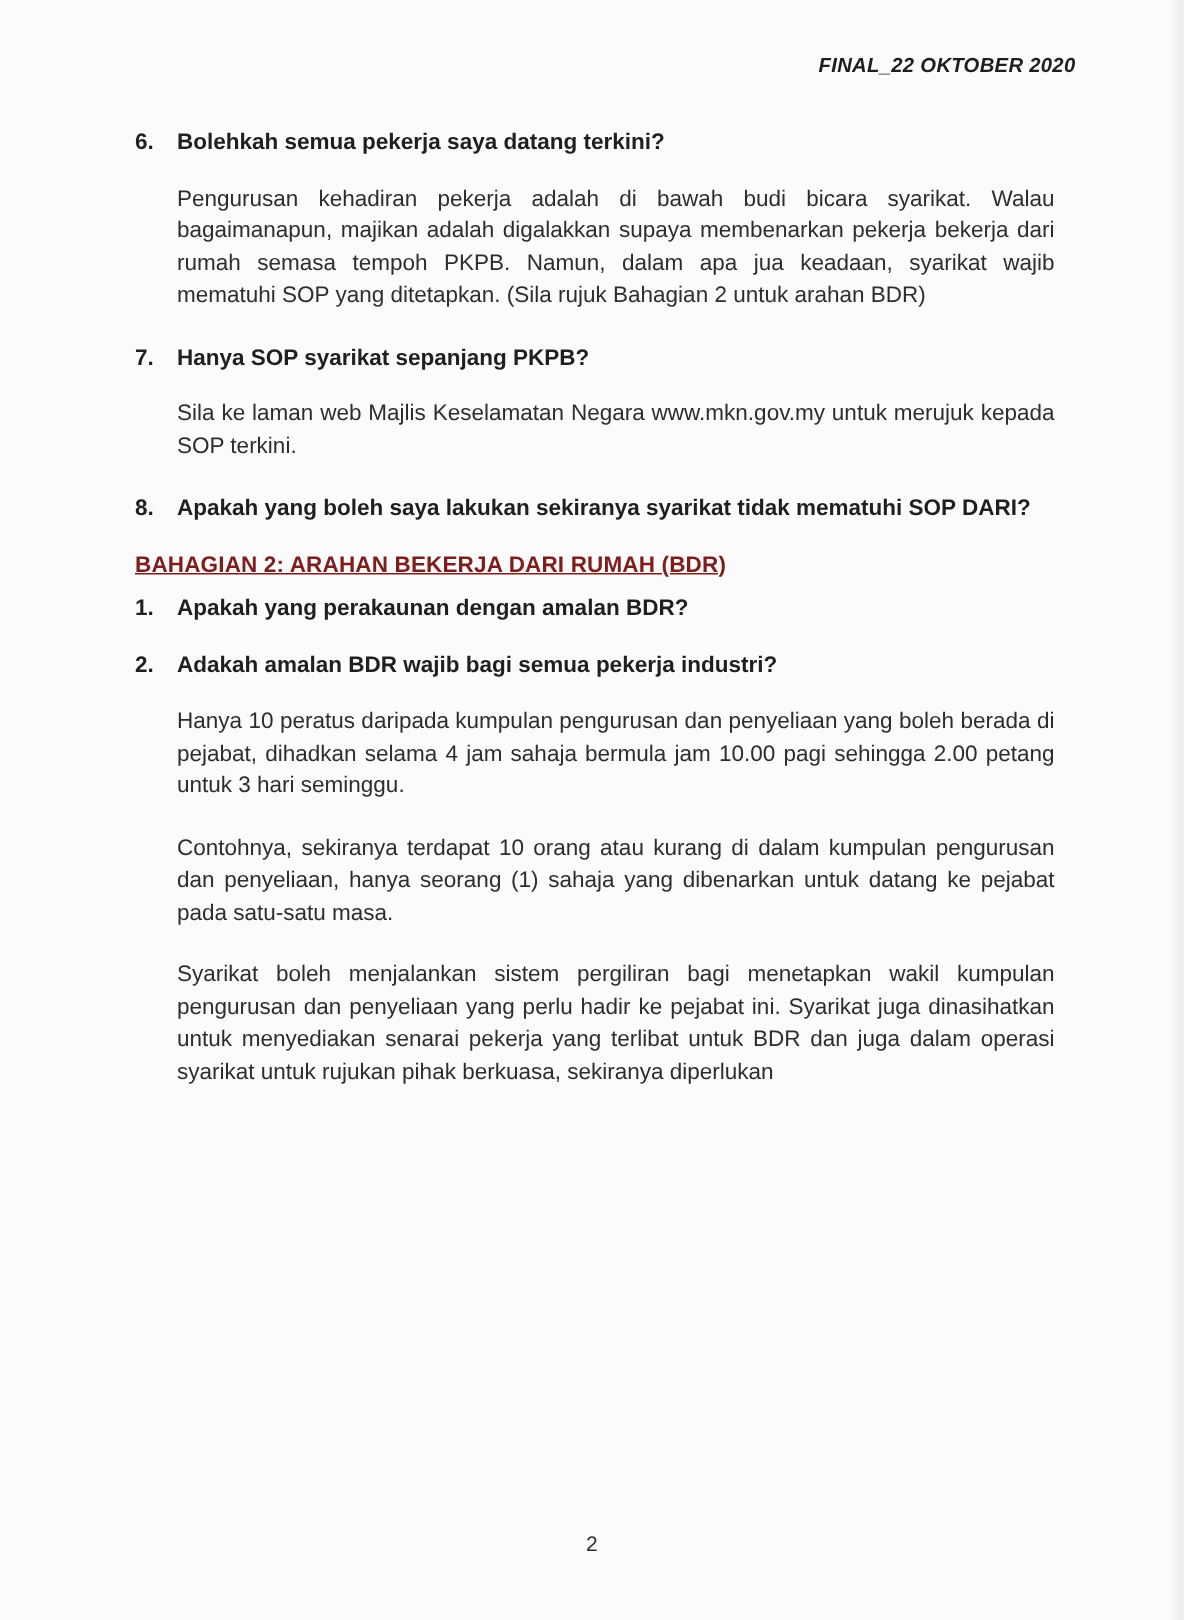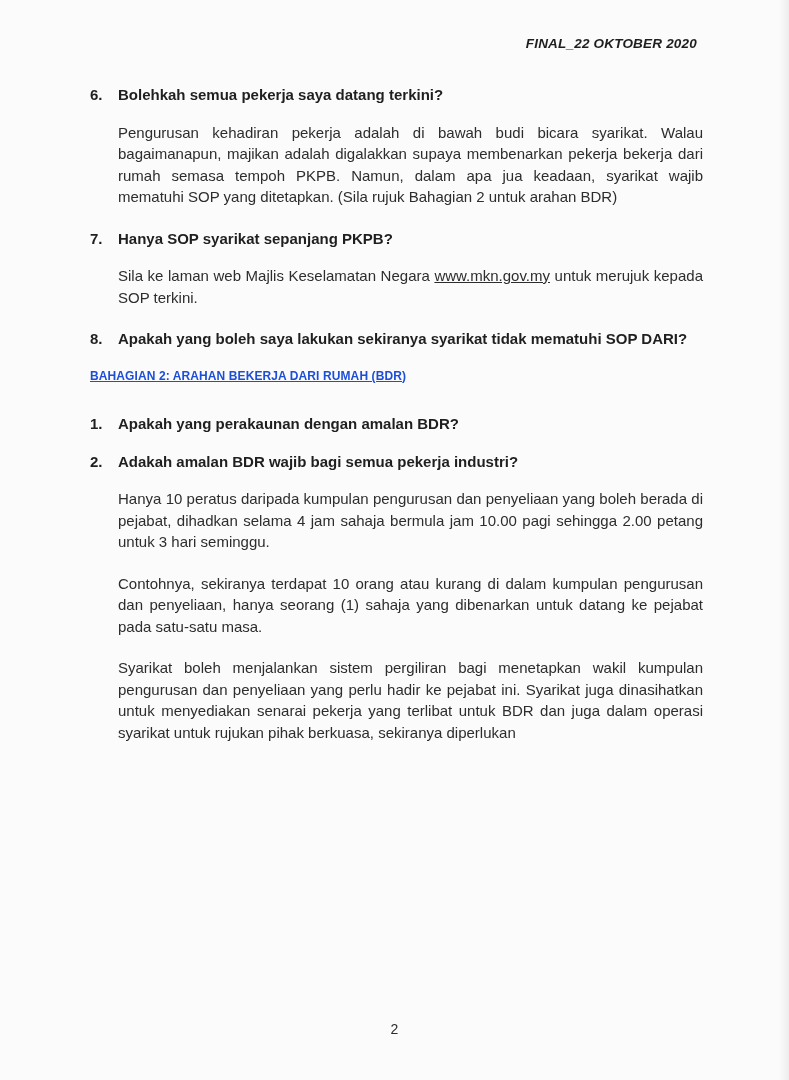--- a/index.html
+++ b/index.html
@@ -13,21 +13,21 @@
     overflow: hidden;
   }
   .page-edge-right {
     position: absolute; top: 0; right: 0; width: 10px; height: 100%;
     background: linear-gradient(to right, rgba(0,0,0,0), rgba(0,0,0,0.06));
     pointer-events: none;
   }
   .watermark {
     position: absolute;
     top: 36px;
-    right: 92px;
+    right: 72px;
     font-size: 13.5px;
     font-weight: bold;
     font-style: italic;
     color: #1e1e1e;
     letter-spacing: 0.2px;
   }
   .doc-body {
     position: absolute;
     top: 80px;
     left: 90px;
@@ -44,30 +44,30 @@
   .q-num { flex: 0 0 28px; width: 28px; }
   .q-text { flex: 1; text-align: justify; }
   .paragraph {
     margin: 0 0 20px 28px;
     font-size: 15px;
     line-height: 21.5px;
     text-align: justify;
     color: #2d2d2d;
   }
   .section-heading {
-    margin: 2px 0 26px 0;
-    font-size: 12px;
+    margin: 2px 0 8px 0;
+    font-size: 15px;
     font-weight: bold;
     line-height: 21.5px;
     text-decoration: underline;
-    color: #1d4ed8;
+    color: #7f1d1d;
     letter-spacing: 0.1px;
   }
   .b { font-weight: bold; }
-  .u { text-decoration: underline; }
+  .u { }
   .page-number {
     position: absolute;
     top: 1021px;
     left: 0;
     width: 100%;
     text-align: center;
     font-size: 14px;
     color: #2d2d2d;
   }
 </style>

